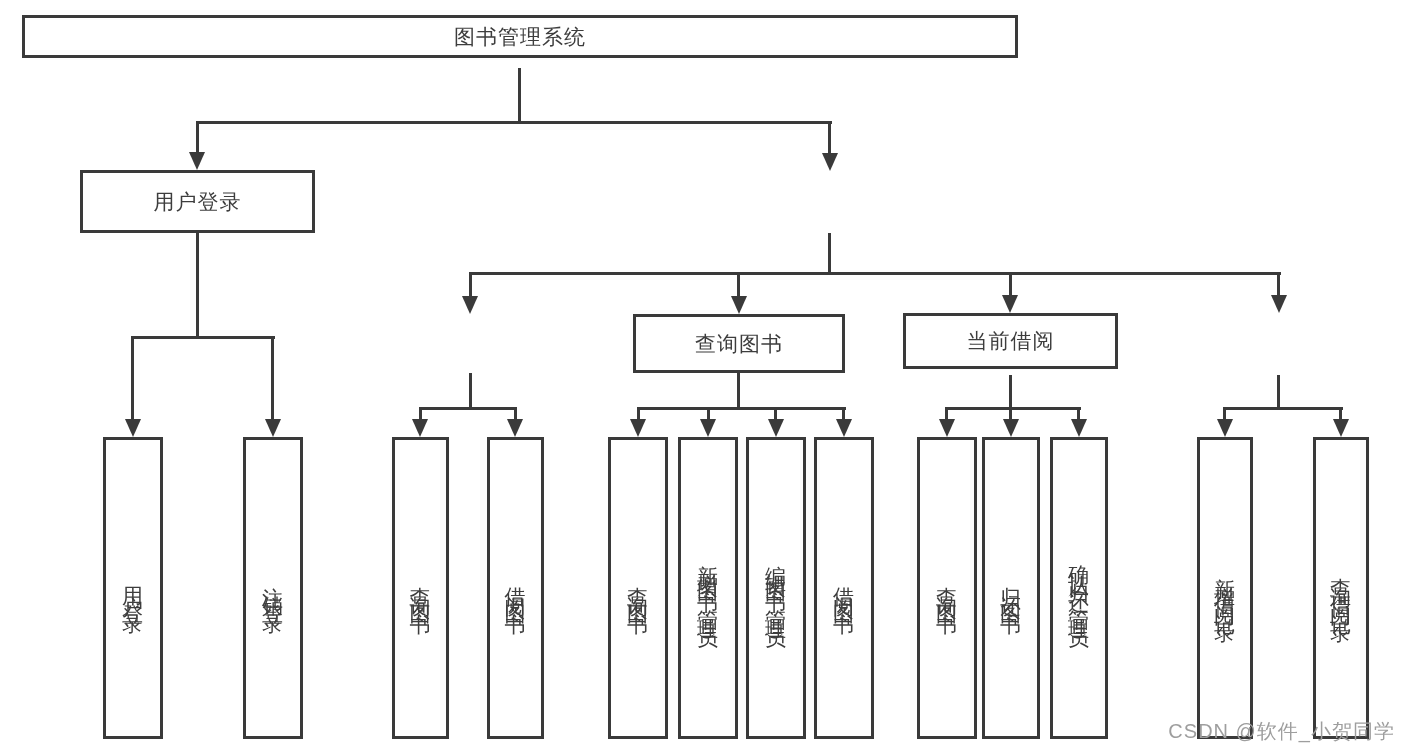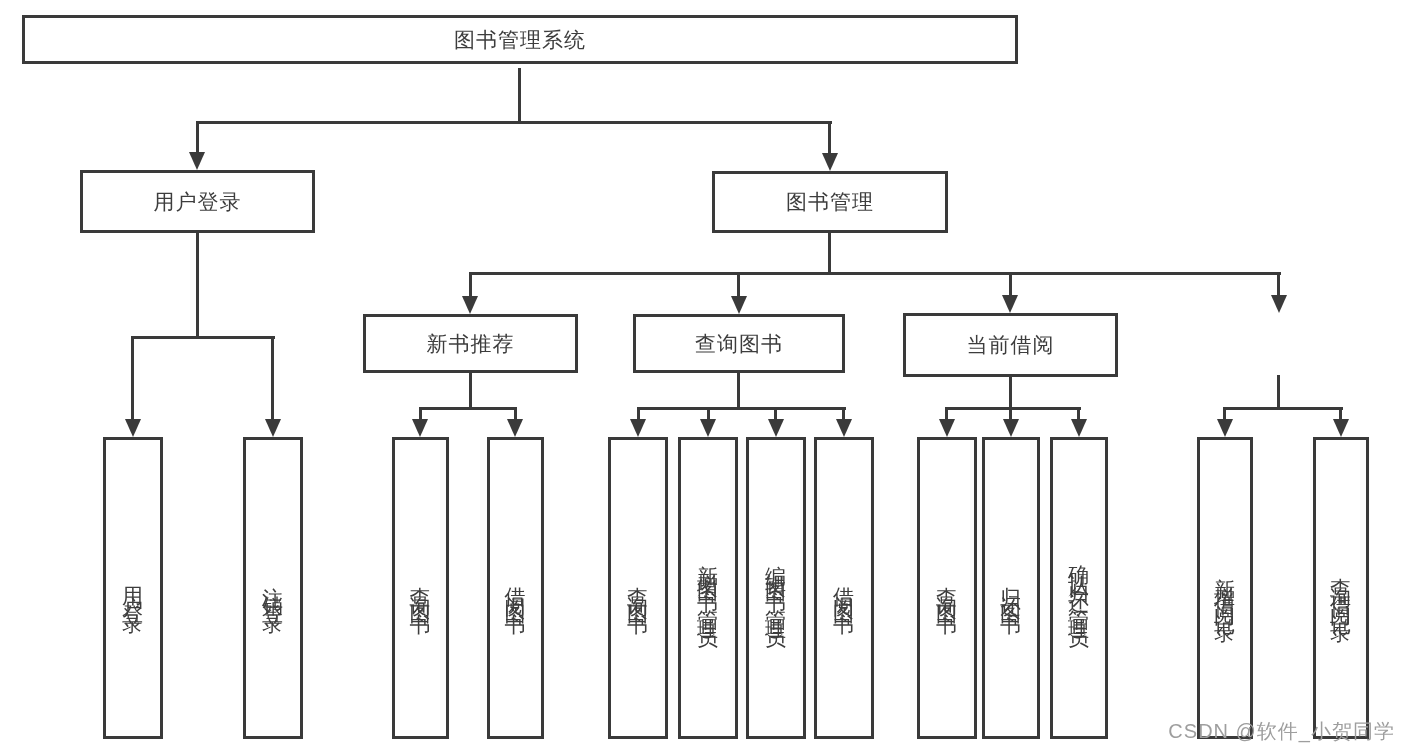--- a/index.html
+++ b/index.html
@@ -47,38 +47,32 @@
     color:var(--wm,#9e9e9e);
     letter-spacing:1px;
     z-index:5;
   }
 </style>
 </head>
 <body>
 
 <div id="canvas">
 
-  <div class="box h" style="left:22px;top:15px;width:996px;height:49px">
+  <div class="box h" style="left:22px;top:15px;width:996px;height:43px">
     <span>图书管理系统</span>
   </div>
 
   <div class="box h" style="left:80px;top:170px;width:235px;height:63px">
     <span>用户登录</span>
   </div>
-  <div class="box h" style="left:712px;top:171px;width:236px;height:62px">
-    <span>图书管理</span>
-  </div>
 
-  <div class="box h" style="left:363px;top:314px;width:215px;height:59px">
-    <span>新书推荐</span>
-  </div>
   <div class="box h" style="left:633px;top:314px;width:212px;height:59px">
     <span>查询图书</span>
   </div>
-  <div class="box h" style="left:903px;top:313px;width:215px;height:64px">
+  <div class="box h" style="left:903px;top:313px;width:215px;height:56px">
     <span>当前借阅</span>
   </div>
 
   <div class="box v" style="left:103px;top:437px;width:60px;height:302px">
     <span>用户登录</span>
   </div>
   <div class="box v" style="left:243px;top:437px;width:60px;height:302px">
     <span>注销登录</span>
   </div>
 

